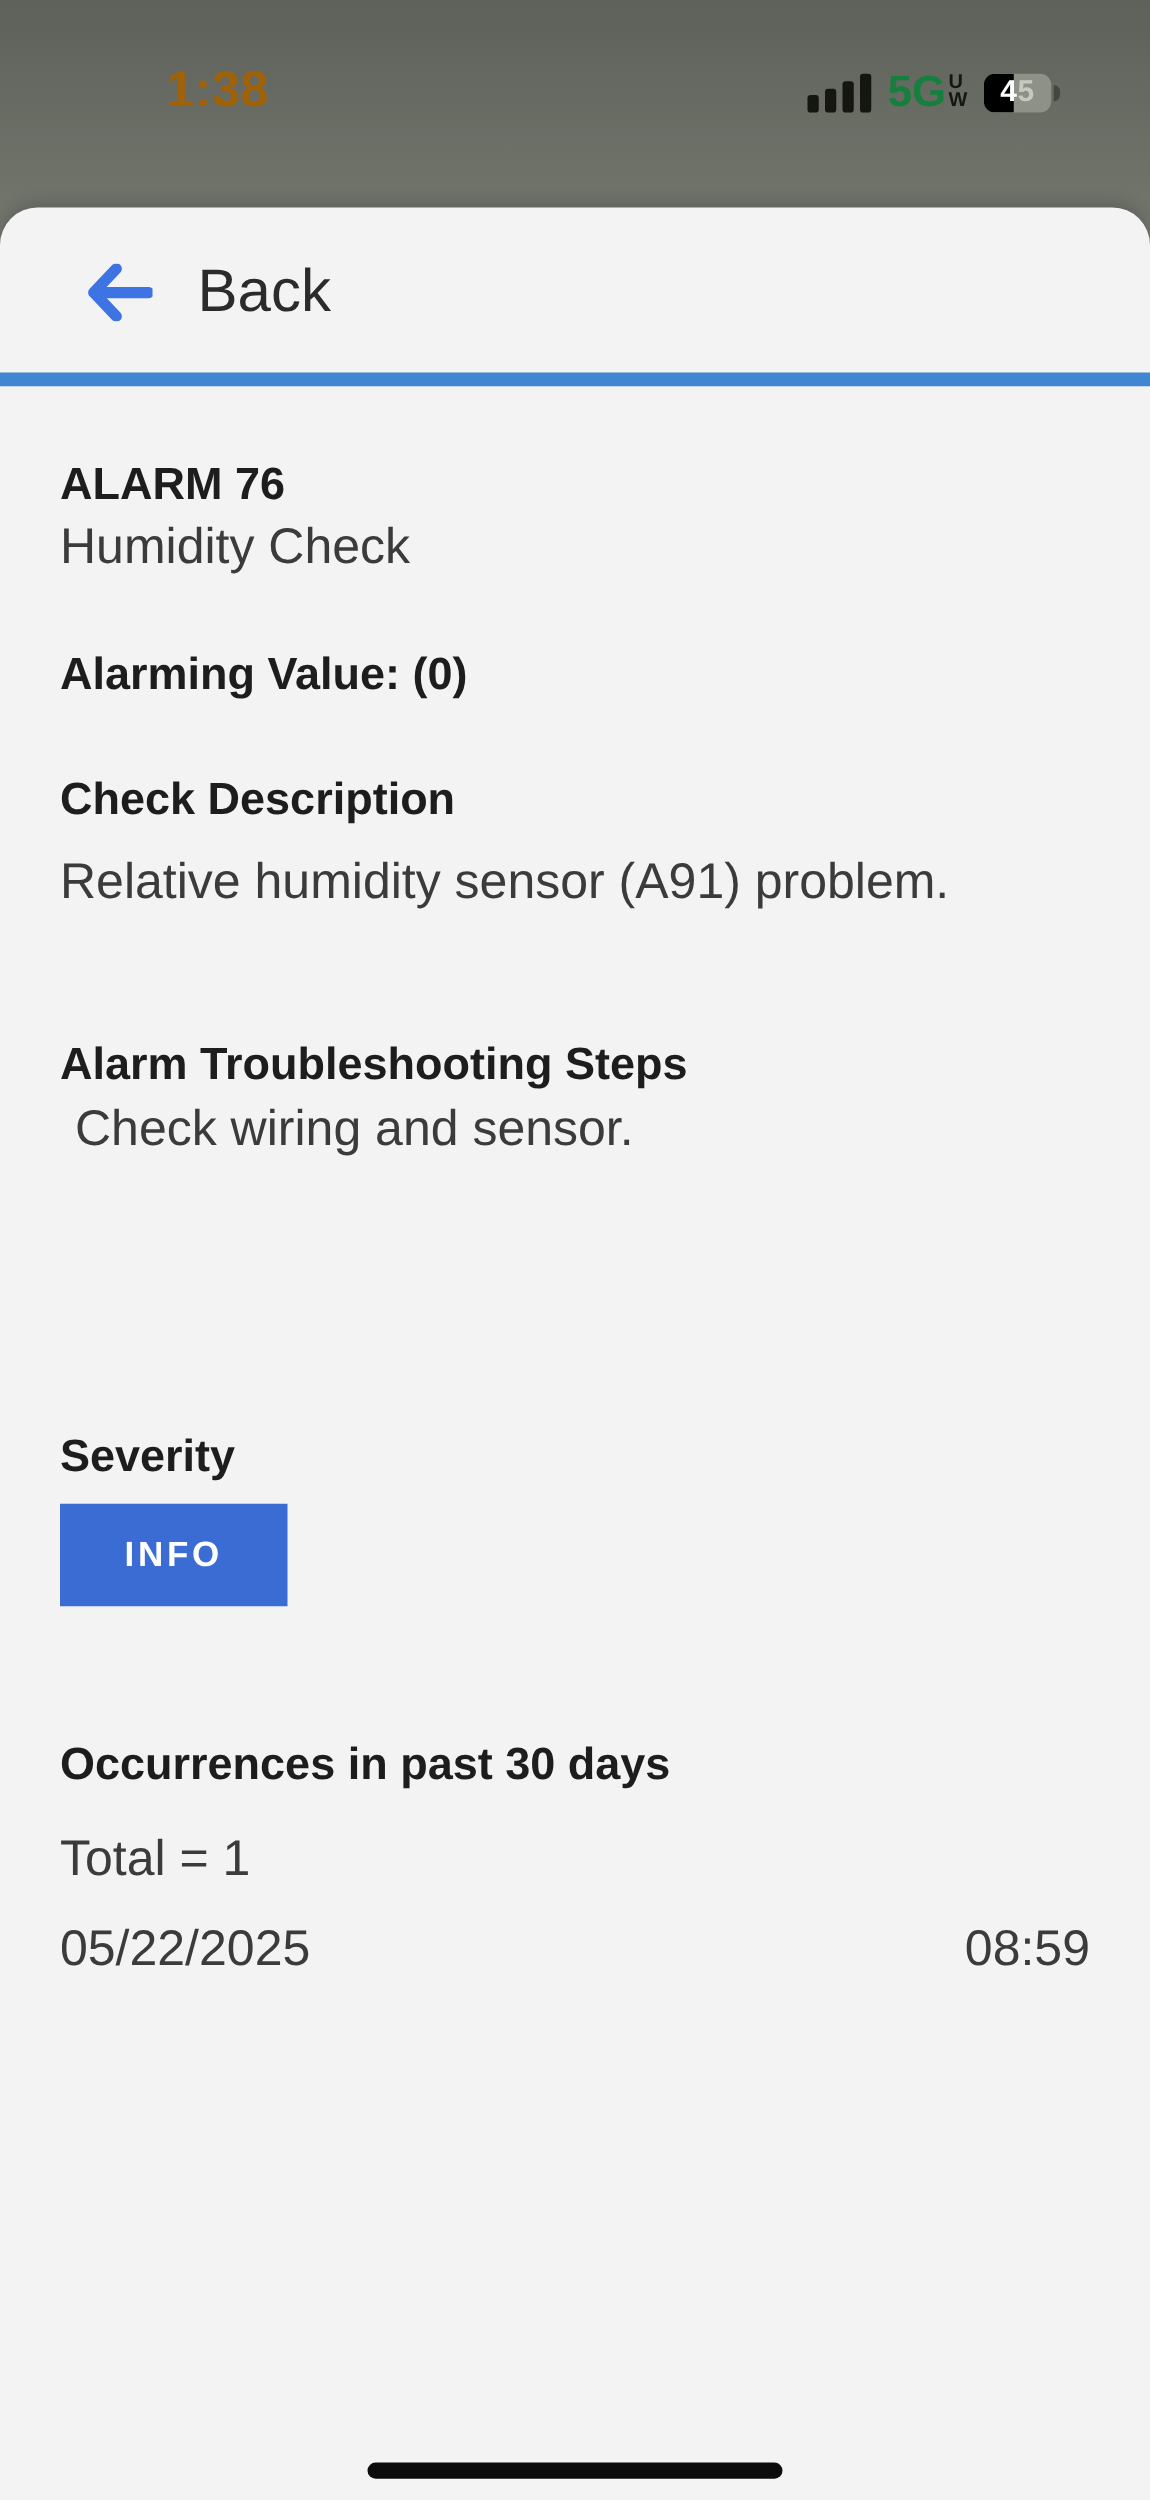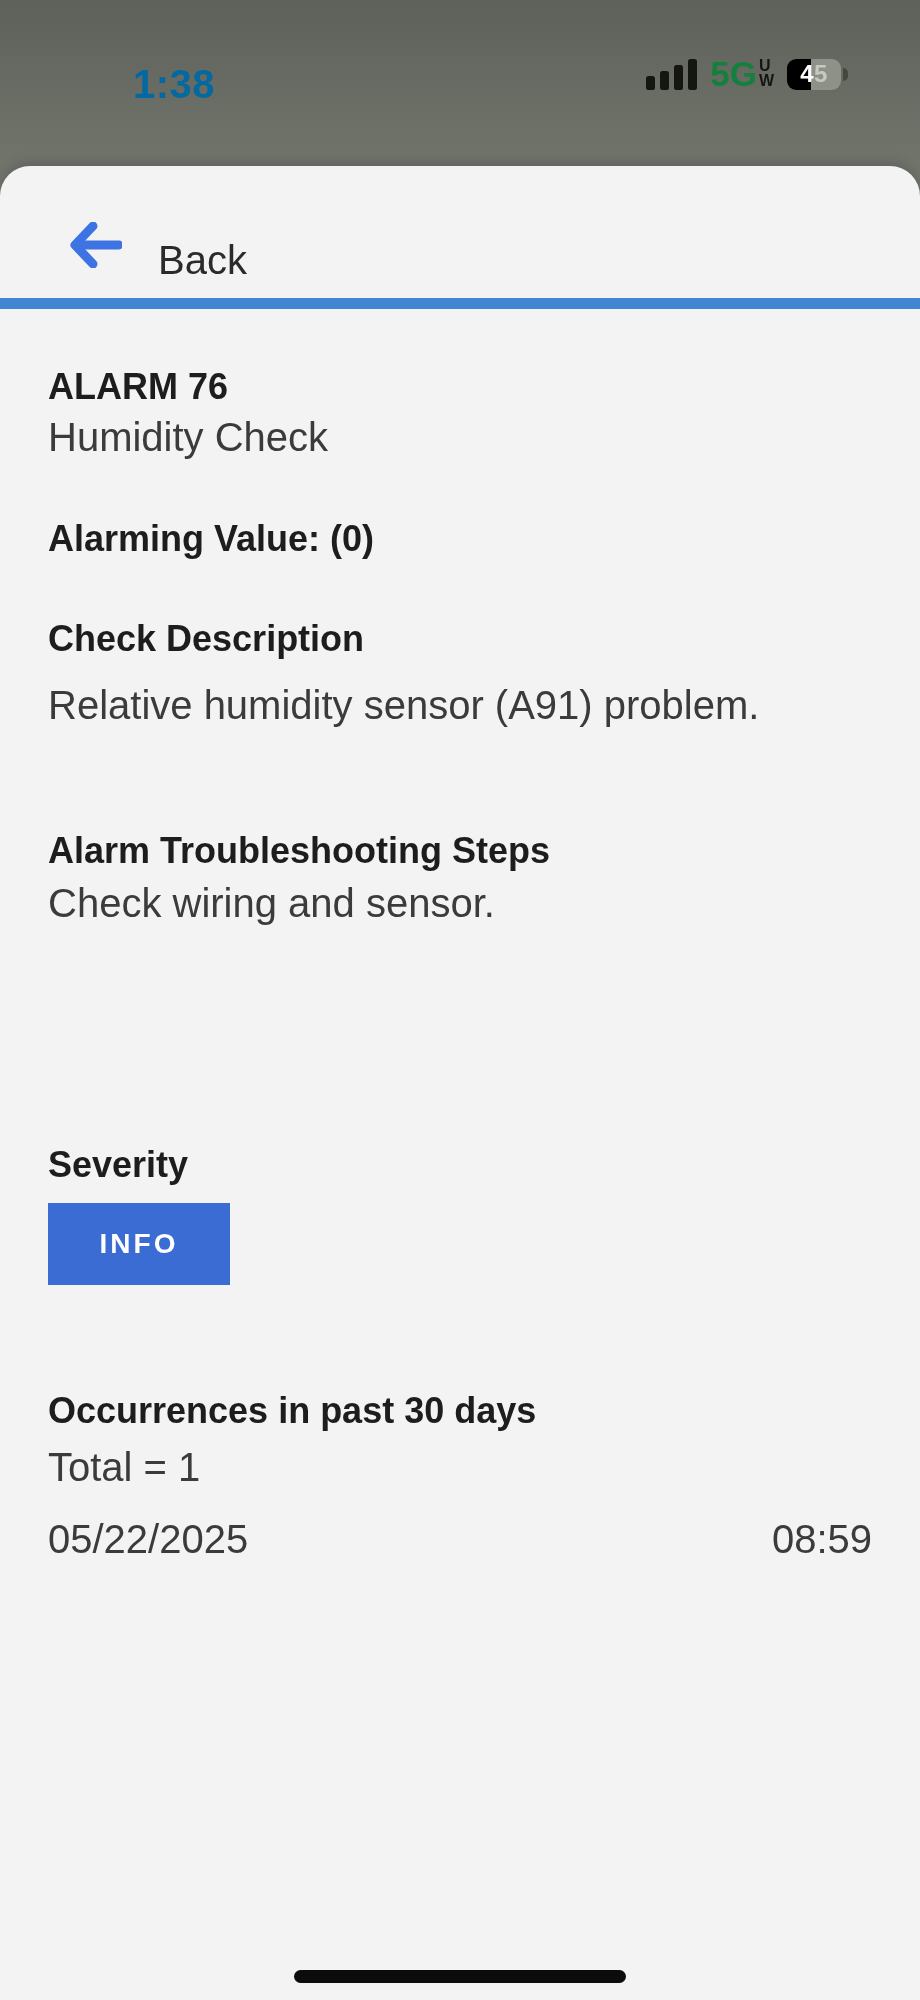--- a/index.html
+++ b/index.html
@@ -8,22 +8,22 @@
     font-family: "Liberation Sans", "DejaVu Sans", sans-serif;
     background: linear-gradient(180deg, #5e6159 0%, #757970 10%, #7d8178 40%, #84887f 100%);
     position: relative;
   }
 
   
   .status-bar {
     position: absolute; top: 0; left: 0; width: 920px; height: 130px;
   }
   .status-time {
-    position: absolute; left: 133px; top: 62px;
-    font-size: 40px; font-weight: 700; color: #0369a1; letter-spacing: 0.5px;
+    position: absolute; left: 133px; top: 50px;
+    font-size: 40px; font-weight: 700; color: #a16207; letter-spacing: 0.5px;
   }
   .status-icons {
     position: absolute; right: 72px; top: 54px;
     display: flex; align-items: center; gap: 13px;
   }
   .signal { display: flex; align-items: flex-end; gap: 5px; height: 31px; }
   .signal .bar { width: 9px; background: #14160f; border-radius: 2.5px; }
   .signal .b1 { height: 14px; } .signal .b2 { height: 19px; }
   .signal .b3 { height: 25px; } .signal .b4 { height: 31px; }
   .net { display: flex; align-items: center; }
@@ -52,41 +52,41 @@
     position: absolute; top: 166px; left: 0; width: 920px; height: 1834px;
     background: #f2f3f2; border-radius: 30px 30px 0 0;
     box-shadow: 0 -3px 14px rgba(0,0,0,0.18);
   }
   .nav-header { height: 132px; position: relative; }
   .back-btn {
     position: absolute; left: 70px; top: 40px;
     display: flex; align-items: center; gap: 36px; cursor: pointer;
   }
   .back-arrow { width: 52px; height: 46px; display: block; }
-  .back-label { font-size: 40px; font-weight: 400; color: #2b2b2b; margin-top: 32px; }
+  .back-label { font-size: 48px; font-weight: 400; color: #2b2b2b; }
   .blue-divider { width: 100%; height: 11px; background: #4285d2; }
 
   
   .content { padding: 0 48px; }
   .h-section {
     font-size: 36px; font-weight: 700; color: #1d1d1d; line-height: 44px;
   }
   .p-body {
     font-size: 40px; font-weight: 400; color: #3b3b3b; line-height: 48px;
   }
   .mt-title   { margin-top: 56px; }
   .mt-sub     { margin-top: 4px; }
   .mt-alarming{ margin-top: 56px; }
   .mt-desc-h  { margin-top: 56px; }
   .mt-desc-p  { margin-top: 20px; }
   .mt-troub-h { margin-top: 100px; }
-  .mt-troub-p { margin-top: 6px; }
+  .mt-troub-p { margin-top: 6px; margin-left: 12px; }
   .mt-sev-h   { margin-top: 216px; }
   .mt-occ-h   { margin-top: 104px; }
-  .mt-total   { margin-top: 10px; }
+  .mt-total   { margin-top: 30px; }
   .mt-daterow { margin-top: 24px; }
 
   .severity-badge {
     margin-top: 16px;
     width: 182px; height: 82px;
     background: #3a6cd3;
     display: flex; align-items: center; justify-content: center;
     font-size: 28px; font-weight: 600; letter-spacing: 3px; color: #ffffff;
   }
 

